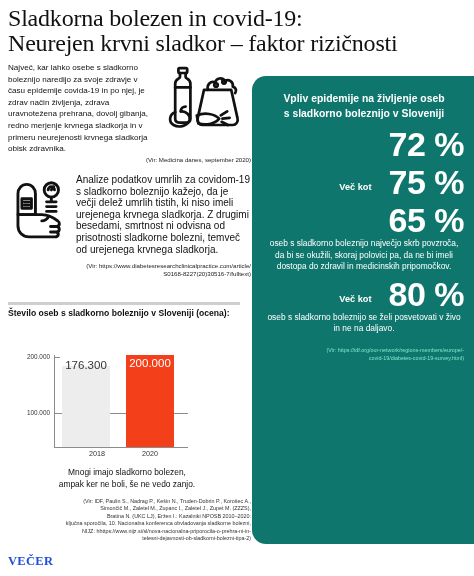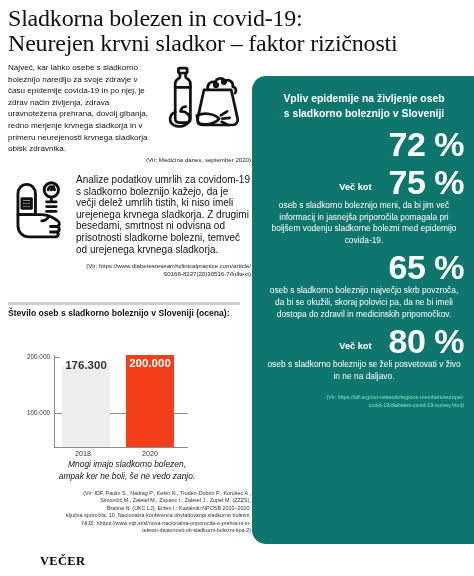--- a/index.html
+++ b/index.html
@@ -66,43 +66,43 @@
   .gridline.g1{top:32px;width:6px;left:46px;}
   .gridline.g2{top:88px;width:134px;left:46px;}
   .axis-y{position:absolute;left:46px;top:30px;width:1px;height:92px;background:#8c8c8c;}
   .axis-x{position:absolute;left:46px;top:122px;width:134px;height:1px;background:#8c8c8c;}
 
   .bar{position:absolute;bottom:6px;width:48px;}
   .bar.b2018{left:54px;height:81px;background:#ededed;}
   .bar.b2020{left:118px;height:92px;background:#f4401a;}
   .barval{
     position:absolute;width:62px;text-align:center;
-    font-size:11.5px;font-weight:bold;
+    font-size:11.5px;font-weight:normal;
   }
   .barval.v2018{left:47px;top:34px;color:#333;}
   .barval.v2020{left:111px;top:32px;color:#ffffff;}
   .xlab{
     position:absolute;top:124px;width:62px;text-align:center;
     font-size:7.2px;color:#333;
   }
-  .xlab.x2018{left:44px;}
+  .xlab.x2018{left:58px;}
   .xlab.x2020{left:111px;}
 
   .caption{
-    margin-top:6px;width:238px;text-align:center;
-    font-size:8.4px;line-height:11.5px;color:#111;font-style:italic;
+    margin-top:14px;width:238px;text-align:center;
+    font-size:8.4px;line-height:11.5px;color:#111;
   }
   .src3{
     margin-top:8px;width:243px;text-align:right;
     font-size:5.4px;line-height:7.4px;color:#333;
   }
   .logo{
     position:absolute;left:8px;top:554px;
     font-family:"Liberation Serif", serif;
-    font-weight:bold;font-size:12.5px;color:#000000;letter-spacing:0.3px;margin-left:32px;
+    font-weight:bold;font-size:12.5px;color:#1d4ed8;letter-spacing:0.3px;
   }
 
   
   .panel{
     position:absolute;left:252px;top:76px;width:222px;height:468px;
     background:#0f766e;border-radius:14px 0 0 14px;
     box-sizing:border-box;padding:16px 10px 10px 12px;
   }
   .panel-title{
     color:#ffffff;font-weight:bold;font-size:10.4px;line-height:14.5px;
@@ -252,21 +252,20 @@
       <div class="stat-head">
         <span class="bignum">72 %</span>
       </div>
     </div>
 
     <div class="stat">
       <div class="stat-head">
         <span class="prefix">Več kot</span>
         <span class="bignum">75 %</span>
       </div>
-      <div class="stat-desc">oseb s sladkorno boleznijo meni, da bi jim več informacij in jasnejša priporočila pomagala pri boljšem vodenju sladkorne bolezni med epidemijo covida-19.</div>
     </div>
 
     <div class="stat">
       <div class="stat-head">
         <span class="bignum">65 %</span>
       </div>
       <div class="stat-desc">oseb s sladkorno boleznijo največjo skrb povzroča, da bi se okužili, skoraj polovici pa, da ne bi imeli dostopa do zdravil in medicinskih pripomočkov.</div>
     </div>
 
     <div class="stat">

